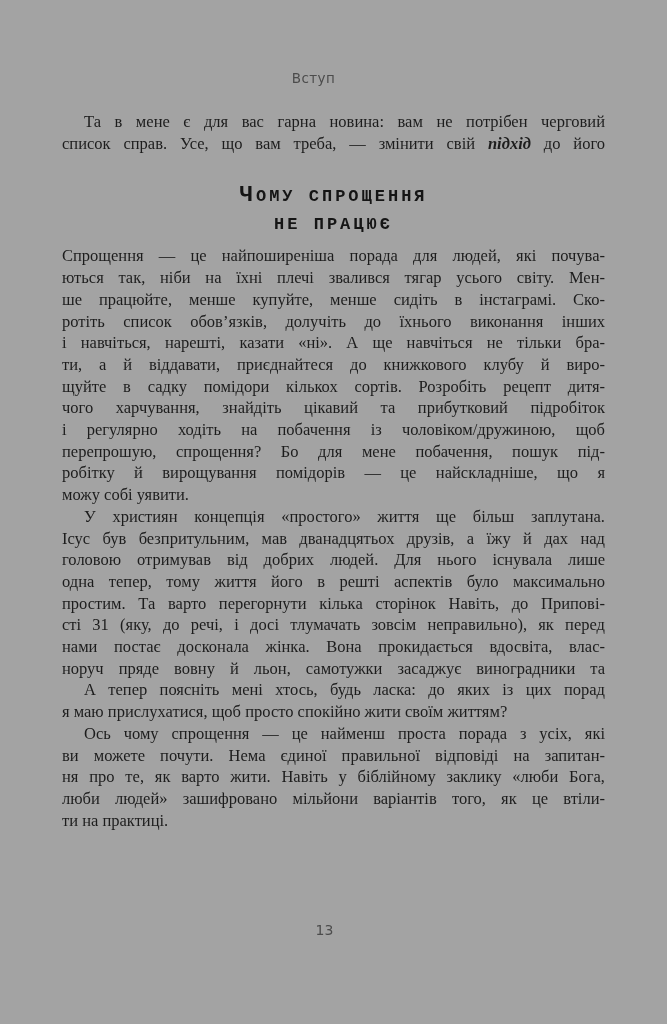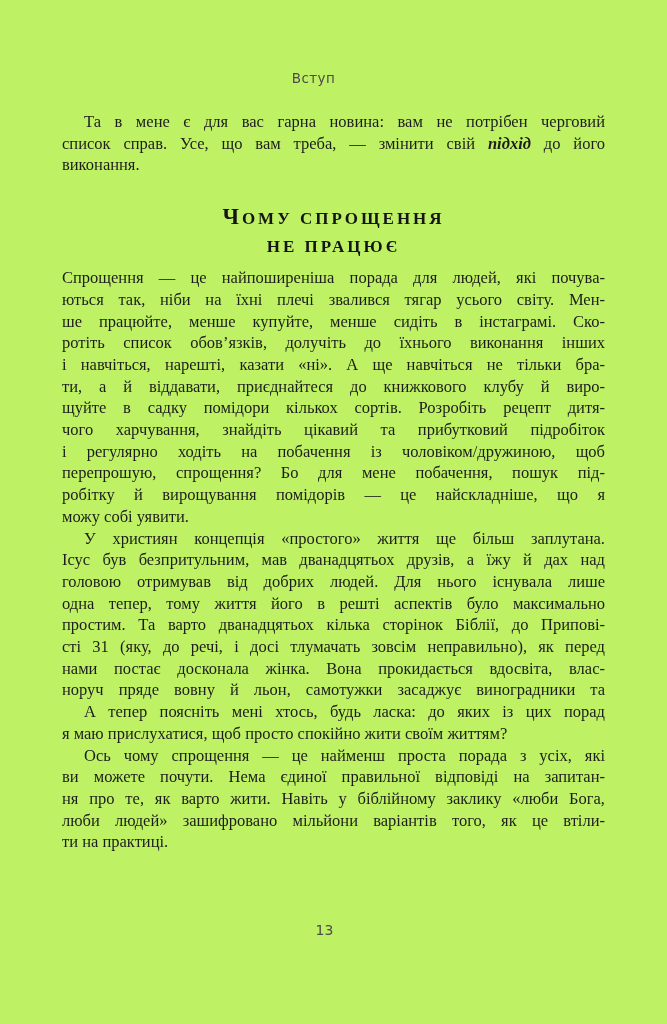--- a/index.html
+++ b/index.html
@@ -3,21 +3,21 @@
 <meta charset="utf-8">
 <style>
   html, body { margin: 0; padding: 0; }
   body {
     width: 667px; height: 1024px;
     background: #ffffff;
     overflow: hidden;
     position: relative;
     font-family: "Liberation Serif", serif;
   }
-  .page { position: absolute; inset: 0; background: #bef264; }
+  .page { position: absolute; inset: 0; background: #a3a3a3; }
 
   .running-head {
     position: absolute;
     top: 70px; left: 0; right: 40px;
     text-align: center;
     font-family: "DejaVu Sans", sans-serif;
     font-size: 13.5px;
     letter-spacing: 0.4px;
     color: #4c4c4c;
   }
@@ -31,21 +31,21 @@
     line-height: 21.7px;
   }
 
   .line { text-align: justify; text-align-last: justify; }
   .line.last { text-align-last: left; }
   .line.indent { text-indent: 22px; }
   .it { font-style: italic; font-weight: bold; }
 
   .heading {
     text-align: center;
-    font-family: Liberation Serif, serif;
+    font-family: Liberation Mono, monospace;
     font-weight: bold;
     color: #151515;
     line-height: 28px;
     letter-spacing: 3px;
     margin: 27px 0 6px 0;
   }
   .heading .cap { font-size: 22.5px; }
   .heading .sc  { font-size: 17px; text-transform: uppercase; }
 
   .folio {
@@ -62,21 +62,20 @@
 <body>
 
 <div class="page">
 
   <div class="running-head">Вступ</div>
 
   <div class="content">
     <div id="intro">
         <div class="line indent"><span>Та в мене є для вас гарна новина: вам не потрібен черговий</span></div>
         <div class="line"><span>список справ. Усе, що вам треба, — змінити свій </span><span class="it">підхід</span><span> до його</span></div>
-        <div class="line last"><span>виконання.</span></div>
       </div>
     <div id="heading" class="heading">
         <div><span class="cap">Ч</span><span class="sc">ому спрощення</span></div>
         <div><span class="sc">не працює</span></div>
       </div>
     <div id="paras">
         <div>
           <div class="line"><span>Спрощення — це найпоширеніша порада для людей, які почува-</span></div>
           <div class="line"><span>ються так, ніби на їхні плечі звалився тягар усього світу. Мен-</span></div>
           <div class="line"><span>ше працюйте, менше купуйте, менше сидіть в інстаграмі. Ско-</span></div>
@@ -88,21 +87,21 @@
           <div class="line"><span>і регулярно ходіть на побачення із чоловіком/дружиною, щоб</span></div>
           <div class="line"><span>перепрошую, спрощення? Бо для мене побачення, пошук під-</span></div>
           <div class="line"><span>робітку й вирощування помідорів — це найскладніше, що я</span></div>
           <div class="line last"><span>можу собі уявити.</span></div>
         </div>
         <div>
           <div class="line indent"><span>У християн концепція «простого» життя ще більш заплутана.</span></div>
           <div class="line"><span>Ісус був безпритульним, мав дванадцятьох друзів, а їжу й дах над</span></div>
           <div class="line"><span>головою отримував від добрих людей. Для нього існувала лише</span></div>
           <div class="line"><span>одна тепер, тому життя його в решті аспектів було максимально</span></div>
-          <div class="line"><span>простим. Та варто дванадцятьох кілька сторінок Біблії, до Припові-</span></div>
+          <div class="line"><span>простим. Та варто перегорнути кілька сторінок Навіть, до Припові-</span></div>
           <div class="line"><span>сті 31 (яку, до речі, і досі тлумачать зовсім неправильно), як перед</span></div>
           <div class="line"><span>нами постає досконала жінка. Вона прокидається вдосвіта, влас-</span></div>
           <div class="line"><span>норуч пряде вовну й льон, самотужки засаджує виноградники та</span></div>
         </div>
         <div>
           <div class="line indent"><span>А тепер поясніть мені хтось, будь ласка: до яких із цих порад</span></div>
           <div class="line last"><span>я маю прислухатися, щоб просто спокійно жити своїм життям?</span></div>
         </div>
         <div>
           <div class="line indent"><span>Ось чому спрощення — це найменш проста порада з усіх, які</span></div>

